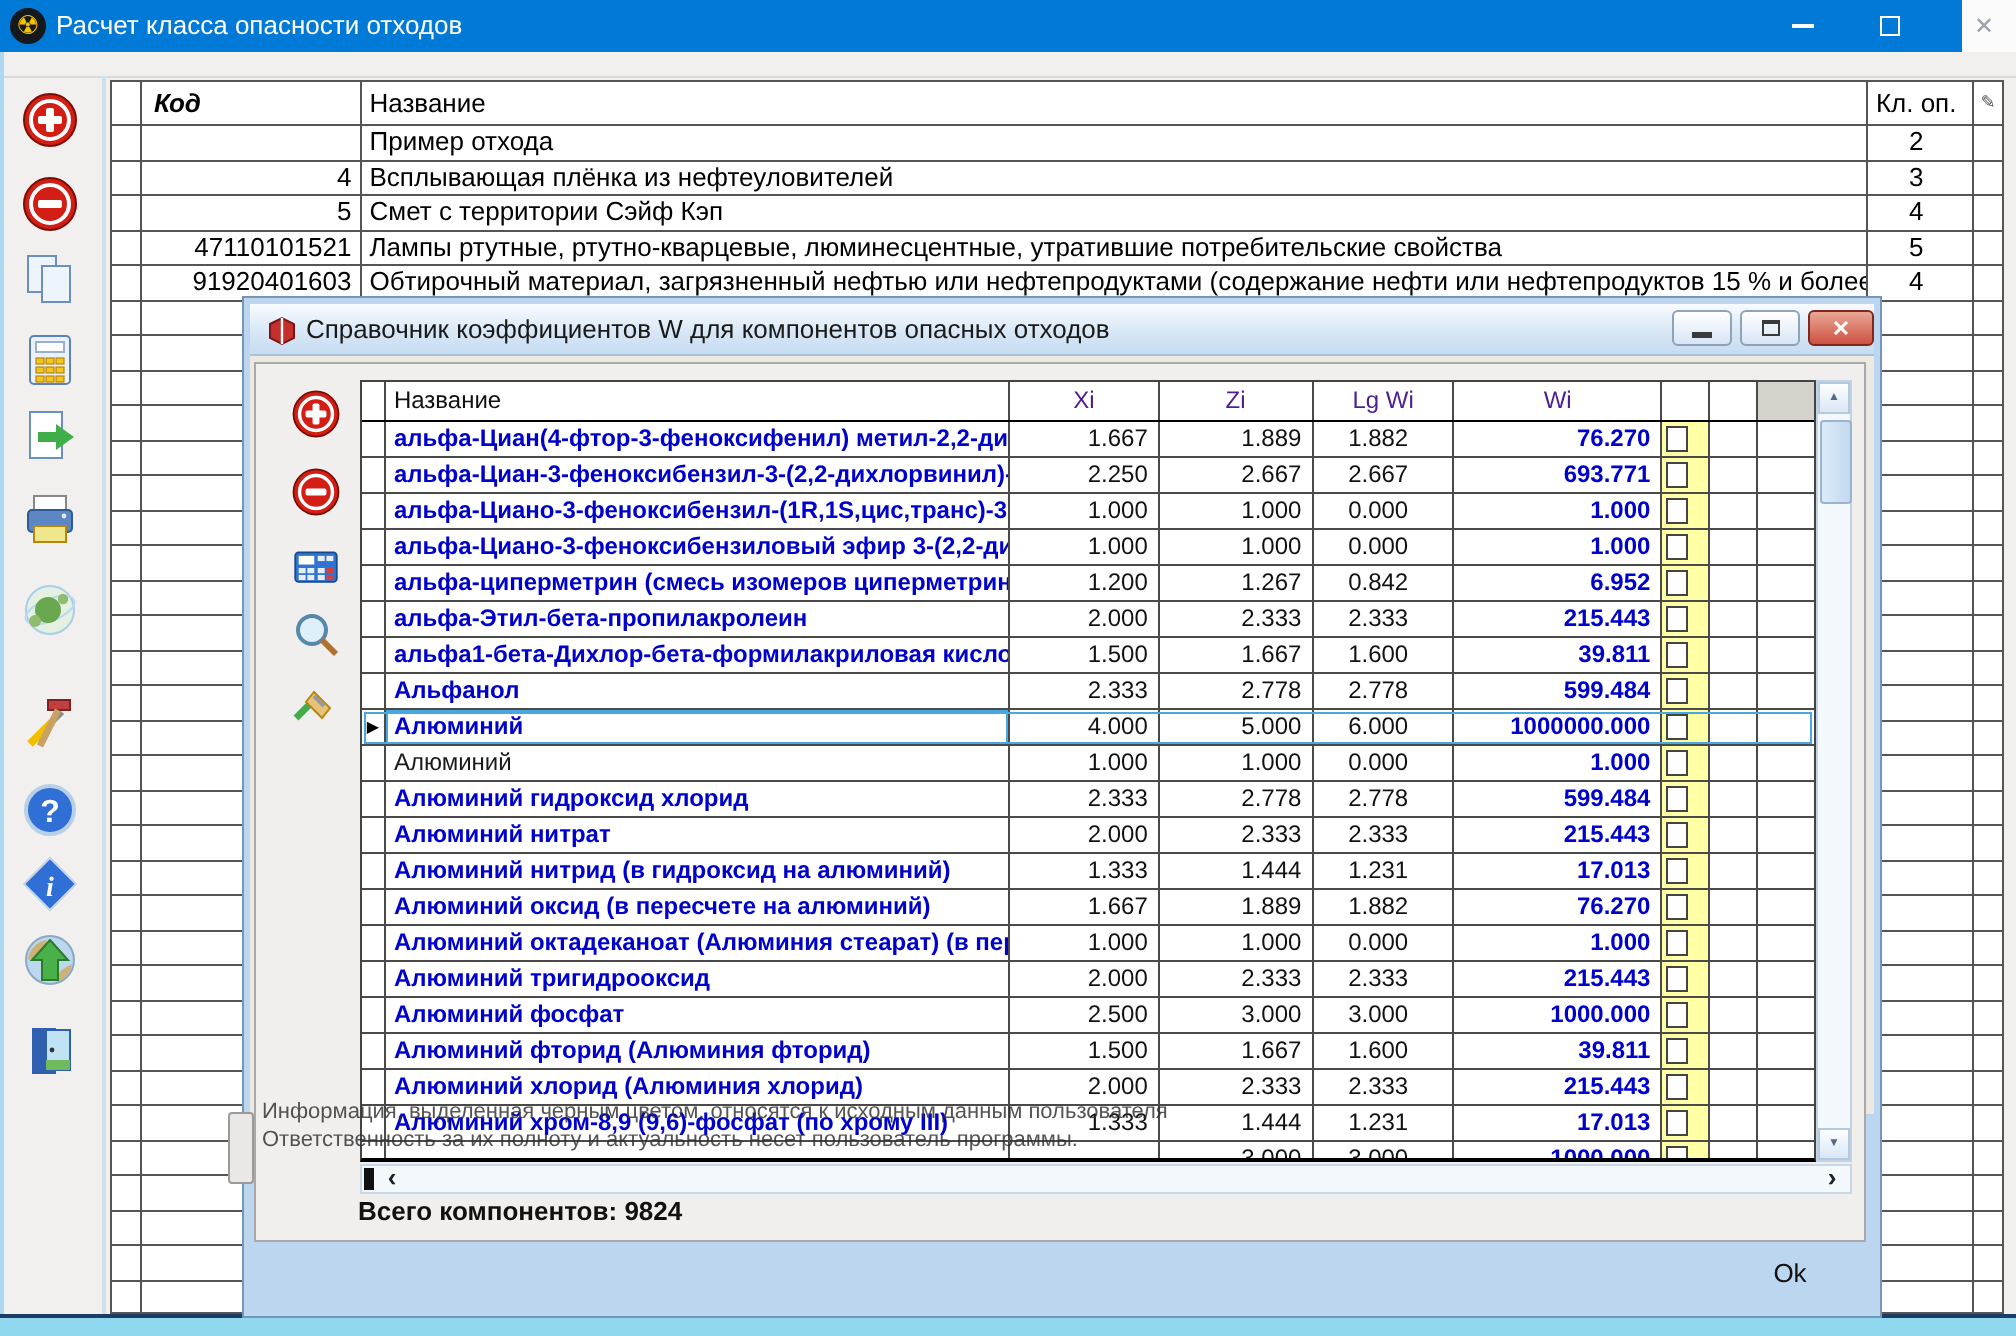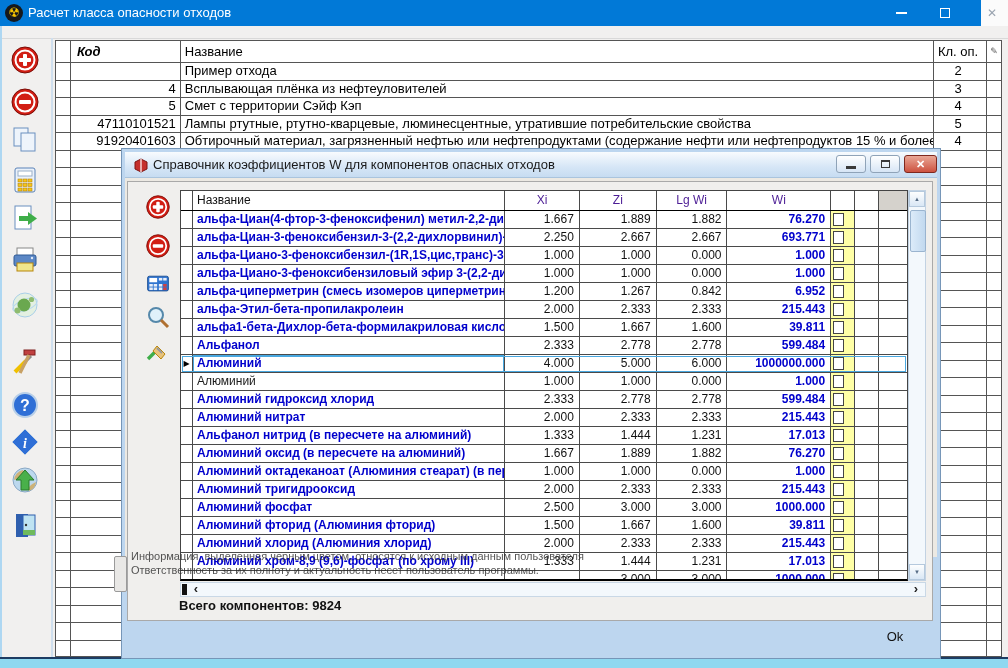--- a/index.html
+++ b/index.html
@@ -66,21 +66,21 @@
 
   #dlg-table{left:55px;top:38px;width:728px;height:391px;background:#fff;border:1px solid #444;
              border-bottom:2px solid #000;box-sizing:border-box;overflow:hidden;z-index:2;}
   .d-head{display:flex;height:20px;border-bottom:1px solid #000;box-sizing:border-box;font-size:12px;line-height:19px;}
   .d-row{display:flex;height:18px;border-bottom:1px solid #4a4a4a;box-sizing:border-box;font-size:12px;line-height:16px;}
   .dc{border-right:1px solid #4a4a4a;box-sizing:border-box;overflow:hidden;white-space:nowrap;height:100%;}
   .c-marker{width:12px;text-align:center;font-size:8px;line-height:17px;}
   .c-name{width:313px;padding-left:4px;font-weight:bold;color:#0000cc;}
   .c-xi{width:75px;text-align:right;padding-right:5px;color:#111;}
   .c-zi{width:77px;text-align:right;padding-right:5px;color:#111;}
-  .c-lg{width:71px;text-align:right;padding-right:5px;color:#111;}
+  .c-lg{width:71px;text-align:center;padding-right:5px;color:#111;}
   .c-wi{width:104px;text-align:right;padding-right:5px;font-weight:bold;color:#0000cc;}
   .c-chk{width:24px;background:#ffffa6;display:flex;align-items:center;padding-left:2px;}
   .c-e1{width:24px;}
   .c-e2{width:28px;border-right:none;}
   .d-head .c-name{font-weight:normal;color:#111;}
   .d-head .c-xi,.d-head .c-zi,.d-head .c-lg,.d-head .c-wi{text-align:center;padding-right:0;font-weight:normal;color:#4c1d95;}
   .d-head .c-chk{background:#fff;}
   .d-head .c-e2{background:#d5d2cc;}
   .chk-box{width:11px;height:13px;background:#fff;border:1px solid #444;box-sizing:border-box;cursor:pointer;}
   .d-row.plain .c-name{font-weight:normal;color:#1a1a1a;}
@@ -708,21 +708,21 @@
               <div class="dc c-lg">2.333</div>
               <div class="dc c-wi">215.443</div>
               <div class="dc c-chk">
                 <div class="chk-box"></div>
               </div>
               <div class="dc c-e1"></div>
               <div class="dc c-e2"></div>
             </div>
             <div class="d-row">
               <div class="dc c-marker"></div>
-              <div class="dc c-name">Альфанол нитрид (в пересчете на алюминий)</div>
+              <div class="dc c-name">Алюминий нитрид (в гидроксид на алюминий)</div>
               <div class="dc c-xi">1.333</div>
               <div class="dc c-zi">1.444</div>
               <div class="dc c-lg">1.231</div>
               <div class="dc c-wi">17.013</div>
               <div class="dc c-chk">
                 <div class="chk-box"></div>
               </div>
               <div class="dc c-e1"></div>
               <div class="dc c-e2"></div>
             </div>

